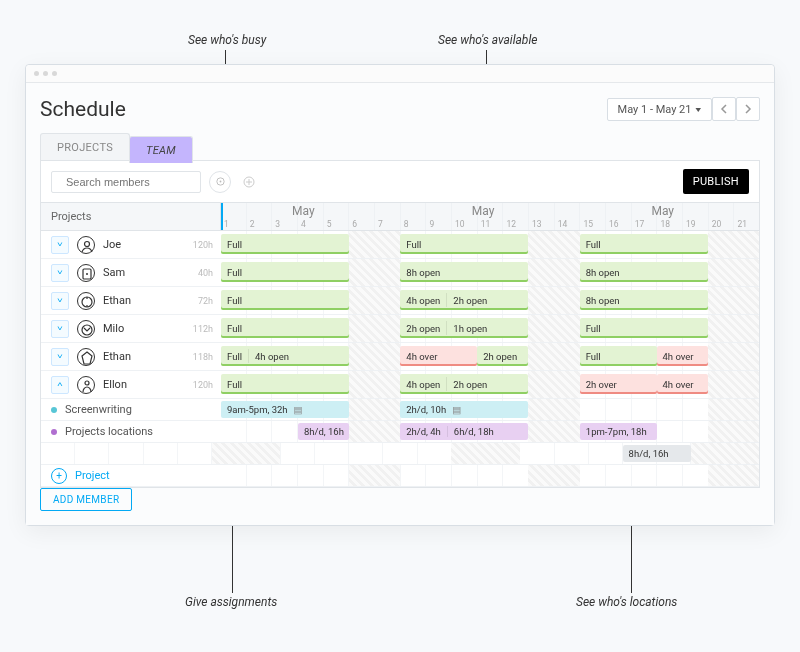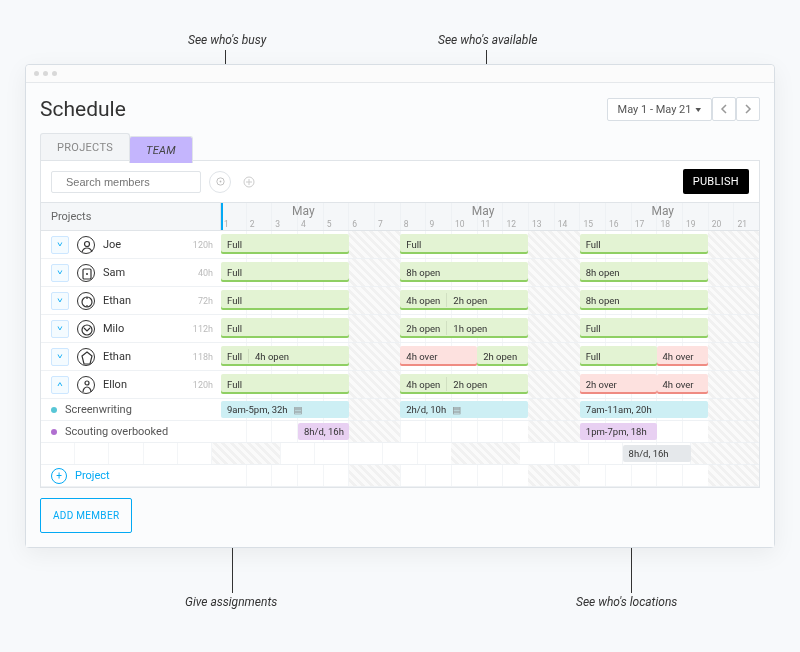--- a/index.html
+++ b/index.html
@@ -186,22 +186,22 @@
   .bar.purple{ background:#e8d0f2; }
   .bar.grey  { background:#e5e8eb; }
   .bar .seg-div { width:1px; align-self:stretch; background:rgba(0,0,0,0.08);}
 
   .bullet-dot{width:6px;height:6px;border-radius:50%;margin-right:8px;flex:none;}
   .row-label{font-size:11px;color:#555;}
   .add-project-row{color:#03a9f4;display:flex;align-items:center;}
   .add-project-icon{width:16px;height:16px;border:1.5px solid #03a9f4;border-radius:50%;display:flex;align-items:center;justify-content:center;margin-right:8px;font-size:10px;}
 
   .add-member-btn{
-    display:inline-block;margin-top:10px;border:1px solid #03a9f4;color:#03a9f4;
-    padding:11px 12px;font-size:10px;letter-spacing:.3px;border-radius:2px;cursor:pointer;
+    display:inline-block;border:1px solid #03a9f4;color:#03a9f4;
+    padding:5px 12px;font-size:10px;letter-spacing:.3px;border-radius:2px;cursor:pointer;
   }
 
   svg{display:block;}
   .caret{display:inline-block;transform:scaleY(.7);}
 </style>
 </head>
 <body>
 
 <span class="annot" style="left:188px;top:33px;">See who's busy</span>
 <div class="annot-line" style="left:225px;top:50px;width:1px;height:188px;"></div>
@@ -717,33 +717,30 @@
               <div></div>
             </div>
           <div class="bar teal low" style="left:0%;width:23.8%">
               <span>9am-5pm, 32h</span>
               <span style="color:#888">▤</span>
             </div>
           <div class="bar teal low" style="left:33.3%;width:23.8%">
               <span>2h/d, 10h</span>
               <span style="color:#888">▤</span>
             </div>
-          <div class="bar teal low" style="left:66.7%;width:23.8%">
-              <span>7am-11am, 20h</span>
-            </div>
         <div class="wk-hatch" style="left: 23.8095%; width: 9.52381%;"></div>
             <div class="wk-hatch" style="left: 57.1429%; width: 9.52381%;"></div>
             <div class="wk-hatch" style="left: 90.4762%; width: 9.52381%;"></div>
           </div>
       </div>
 
       <div class="row low">
         <div class="row-left">
           <span class="bullet-dot" style="background:#b06fd0"></span>
-          <span class="row-label">Scouting overbooked</span>
+          <span class="row-label">Projects locations</span>
         </div>
         <div class="row-right">
           <div class="day-grid">
               <div></div>
               <div></div>
               <div></div>
               <div></div>
               <div></div>
               <div></div>
               <div></div>
@@ -756,20 +753,25 @@
               <div></div>
               <div></div>
               <div></div>
               <div></div>
               <div></div>
               <div></div>
               <div></div>
               <div></div>
             </div>
           <div class="bar purple low" style="left:14.3%;width:9.5%">8h/d, 16h</div>
+          <div class="bar purple low" style="left:33.3%;width:23.8%">
+              <span>2h/d, 4h</span>
+              <span class="seg-div"></span>
+              <span>6h/d, 18h</span>
+            </div>
           <div class="bar purple low" style="left:66.7%;width:14.3%">1pm-7pm, 18h</div>
         <div class="wk-hatch" style="left: 23.8095%; width: 9.52381%;"></div>
             <div class="wk-hatch" style="left: 57.1429%; width: 9.52381%;"></div>
             <div class="wk-hatch" style="left: 90.4762%; width: 9.52381%;"></div>
           </div>
       </div>
 
       <div class="row low">
         <div class="row-right">
           <div class="day-grid">

